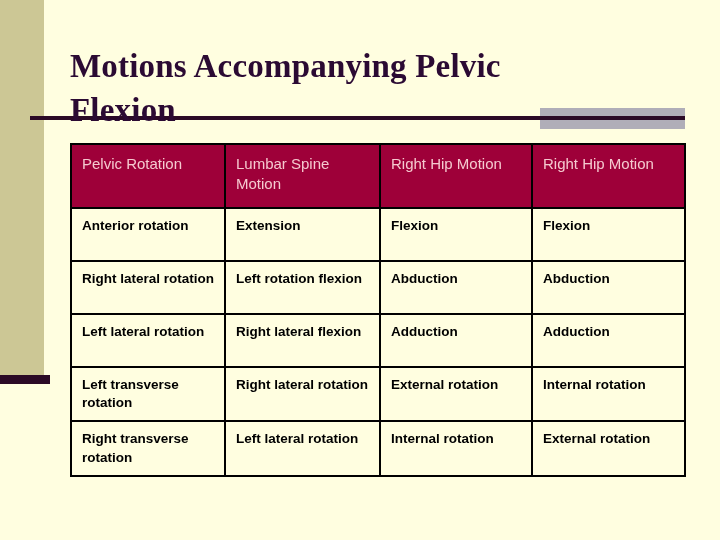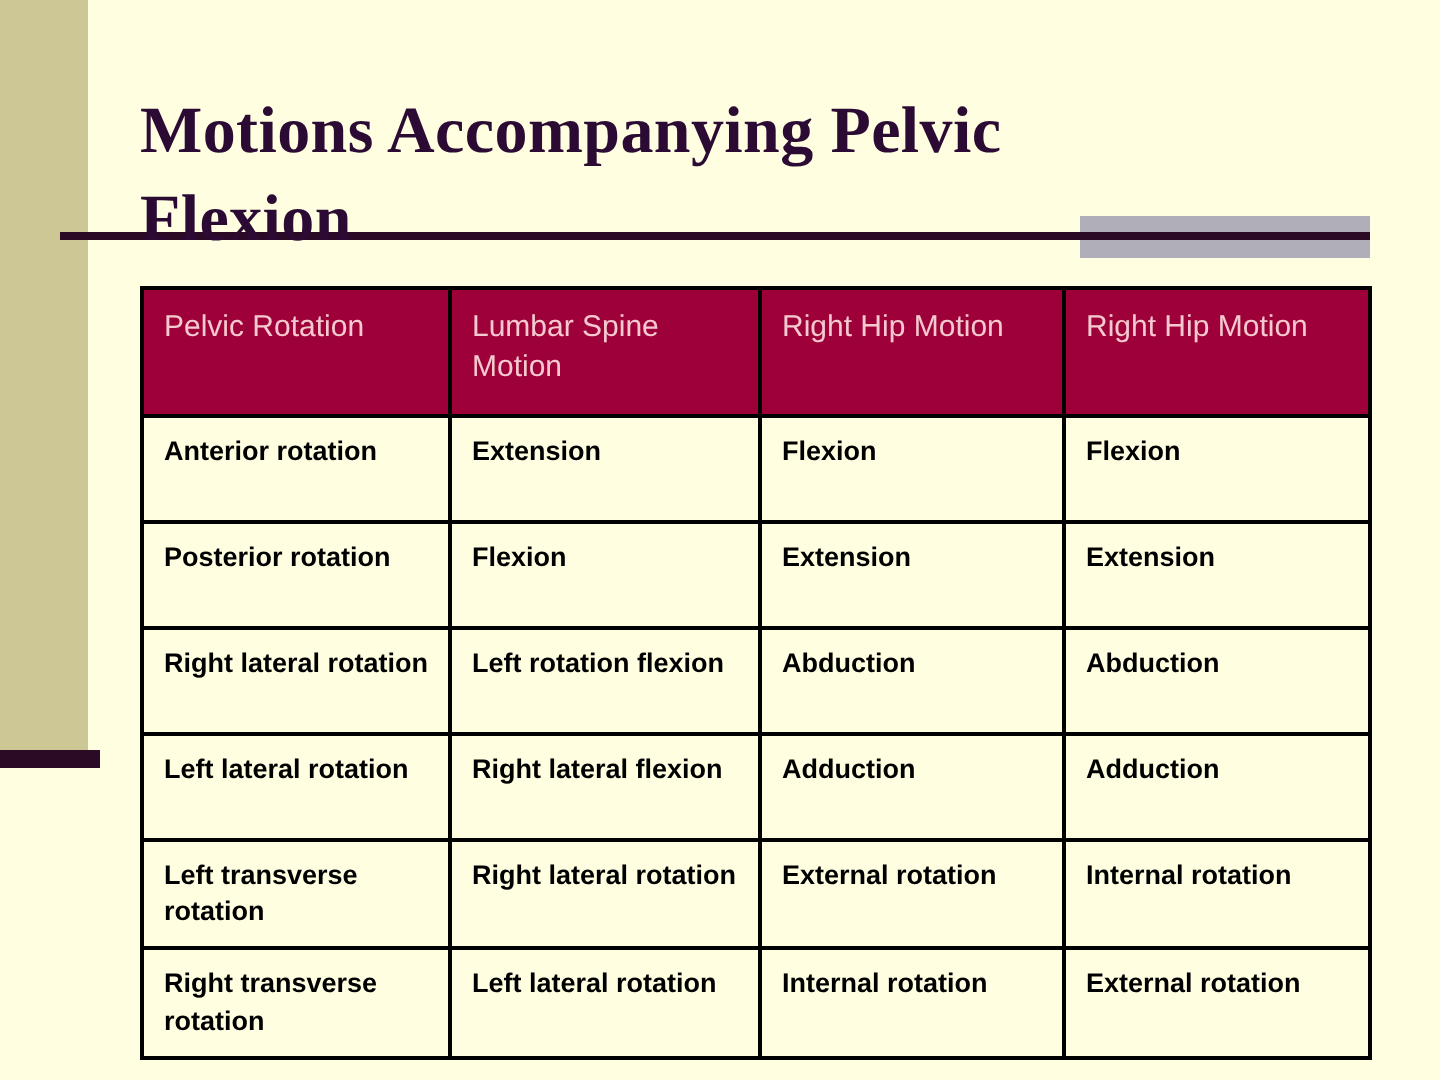--- a/index.html
+++ b/index.html
@@ -130,26 +130,20 @@
     </tr>
   </thead>
   <tbody>
     <tr>
       <td>Anterior rotation</td>
       <td>Extension</td>
       <td>Flexion</td>
       <td>Flexion</td>
     </tr>
     <tr>
-      <td>Posterior rotation</td>
-      <td>Flexion</td>
-      <td>Extension</td>
-      <td>Extension</td>
-    </tr>
-    <tr>
       <td>Right lateral rotation</td>
       <td>Left rotation flexion</td>
       <td>Abduction</td>
       <td>Abduction</td>
     </tr>
     <tr>
       <td>Left lateral rotation</td>
       <td>Right lateral flexion</td>
       <td>Adduction</td>
       <td>Adduction</td>

